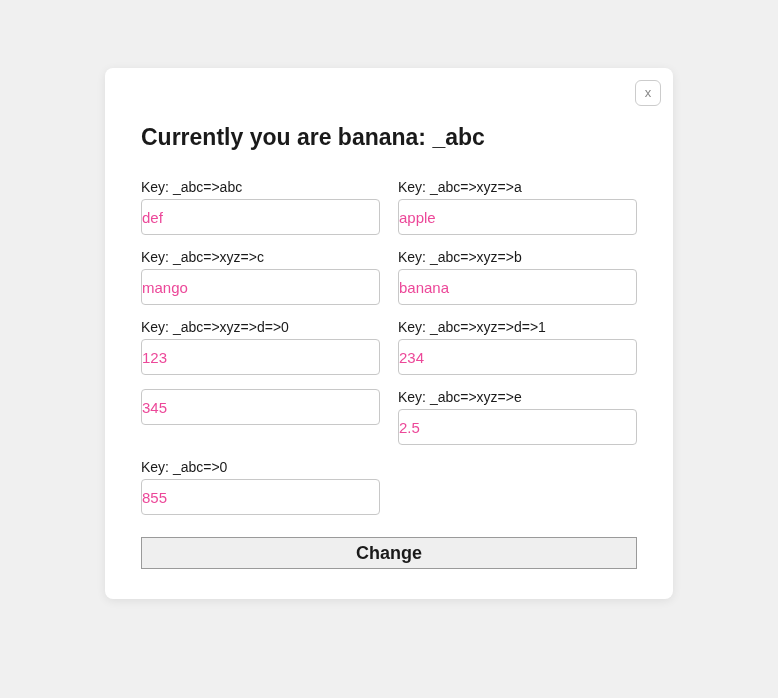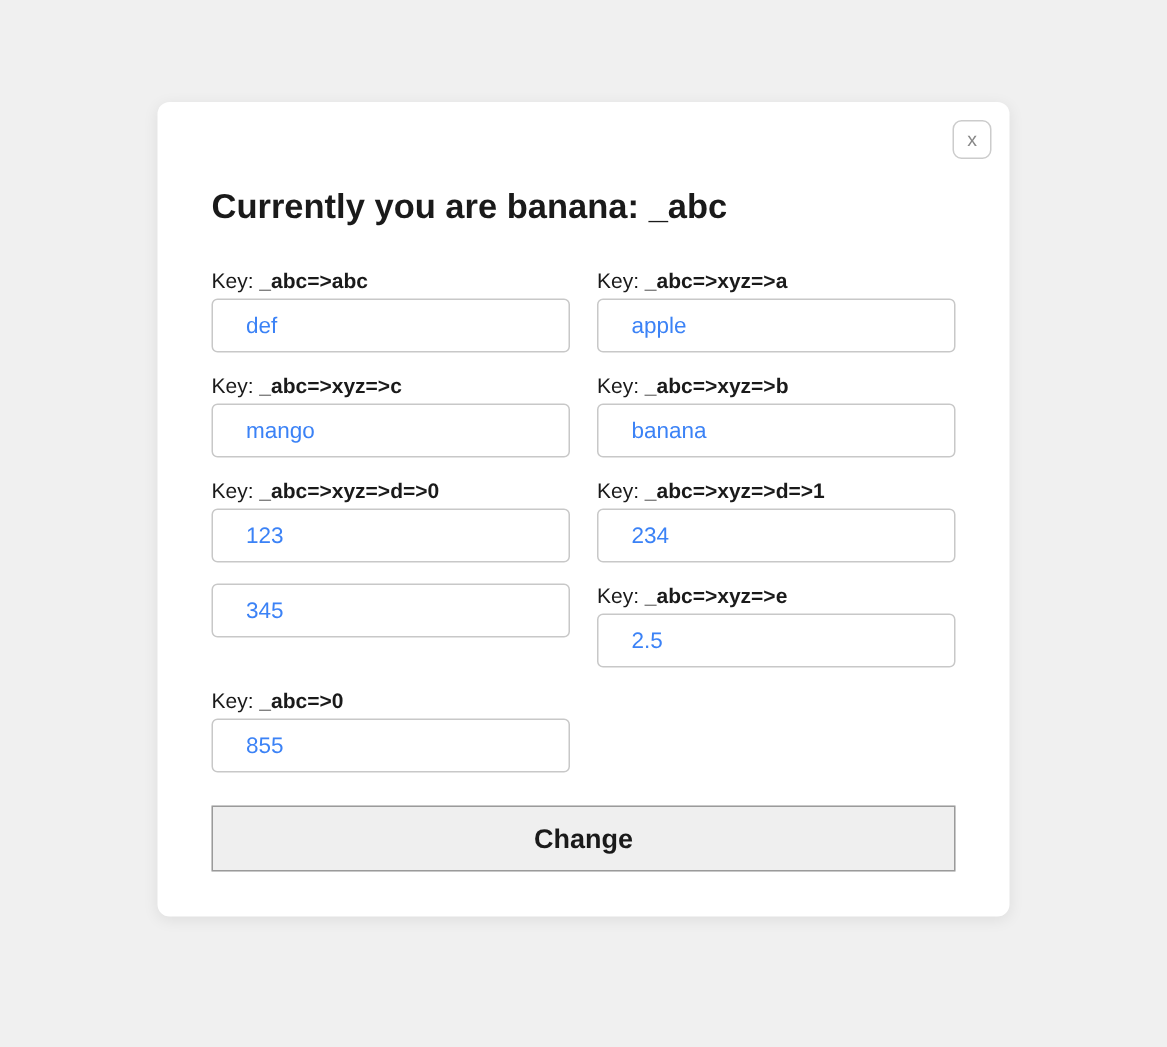--- a/index.html
+++ b/index.html
@@ -53,34 +53,34 @@
       margin-bottom: 22px;
     }
     .field { display: flex; flex-direction: column; }
     .field-label {
       font-size: 14px;
       color: #1a1a1a;
       margin-bottom: 4px;
       white-space: nowrap;
     }
     .field-label .prefix { font-weight: 400; }
-    .field-label .path { font-weight: 700; }
+    .field-label .path { font-weight: 400; }
     .field-input {
       width: 100%;
       height: 36px;
       border: 1px solid #c8c8c8;
       border-radius: 4px;
-      padding: 0 22px;
+      padding: 0 0;
       font-size: 15px;
-      color: #3b82f6;
+      color: #ec4899;
       font-family: inherit;
     }
     .change-btn {
       width: 100%;
-      height: 44px;
+      height: 32px;
       background: #efefef;
       border: 1px solid #9a9a9a;
       font-size: 18px;
       font-weight: 700;
       color: #1a1a1a;
       cursor: pointer;
       font-family: inherit;
     }
   </style>
 </head>

